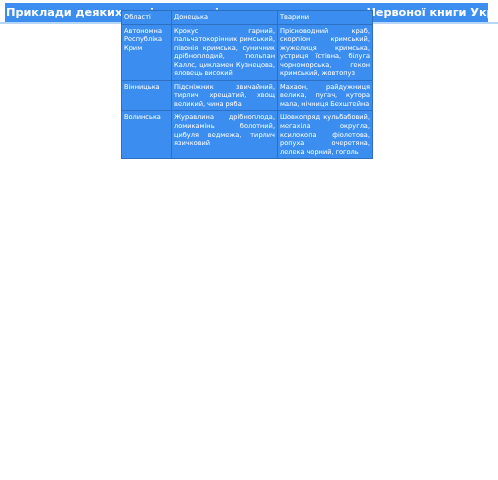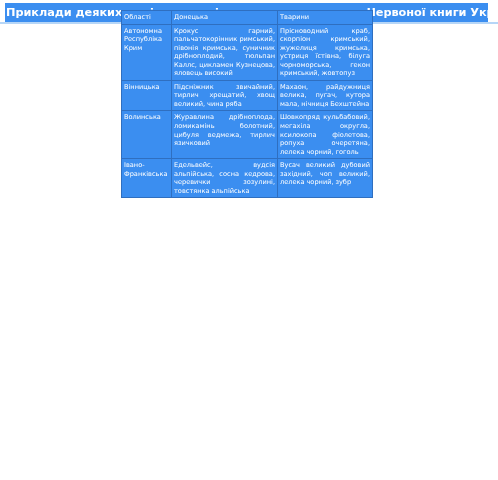--- a/index.html
+++ b/index.html
@@ -141,22 +141,17 @@
         <tr>
           <td class="region">Вінницька</td>
           <td>Підсніжник звичайний, тирлич хрещатий, хвощ великий, чина ряба</td>
           <td>Махаон, райдужниця велика, пугач, кутора мала, нічниця Бехштейна</td>
         </tr>
         <tr>
           <td class="region">Волинська</td>
           <td>Журавлина дрібноплода, ломикамінь болотний, цибуля ведмежа, тирлич язичковий</td>
           <td>Шовкопряд кульбабовий, мегахіла округла, ксилокопа фіолетова, ропуха очеретяна, лелека чорний, гоголь</td>
         </tr>
-        <tr>
-          <td class="region">Івано- Франківська</td>
-          <td>Едельвейс, вудсія альпійська, сосна кедрова, черевички зозулині, товстянка альпійська</td>
-          <td>Вусач великий дубовий західний, чоп великий, лелека чорний, зубр</td>
-        </tr>
       </tbody>
     </table>
   </div>
 
 </div>
 
 </body></html>

